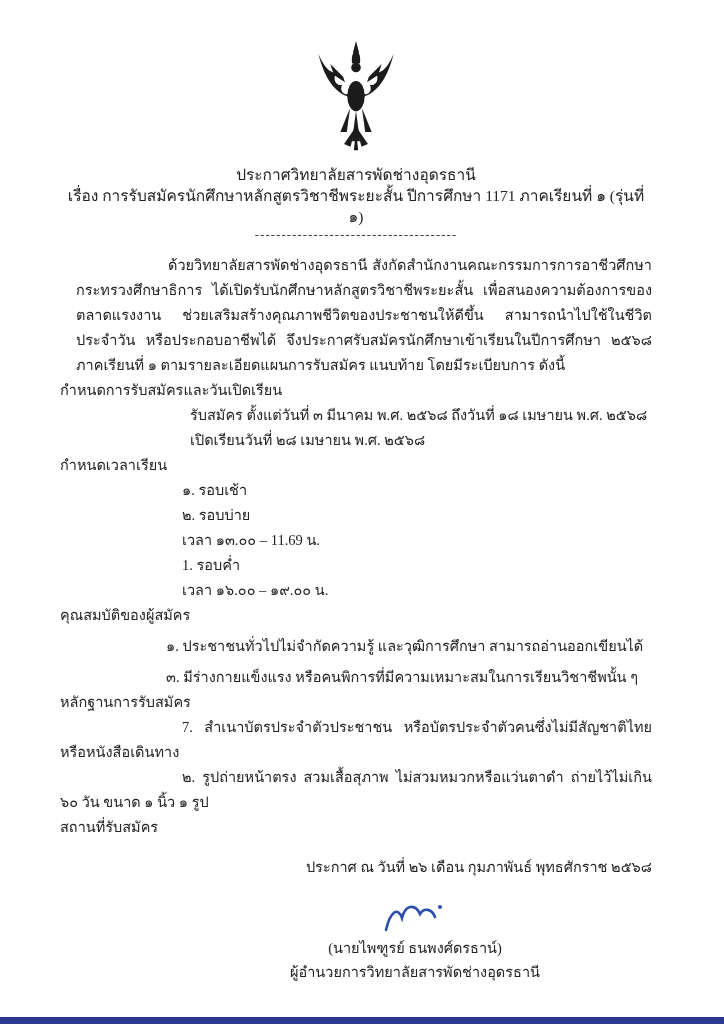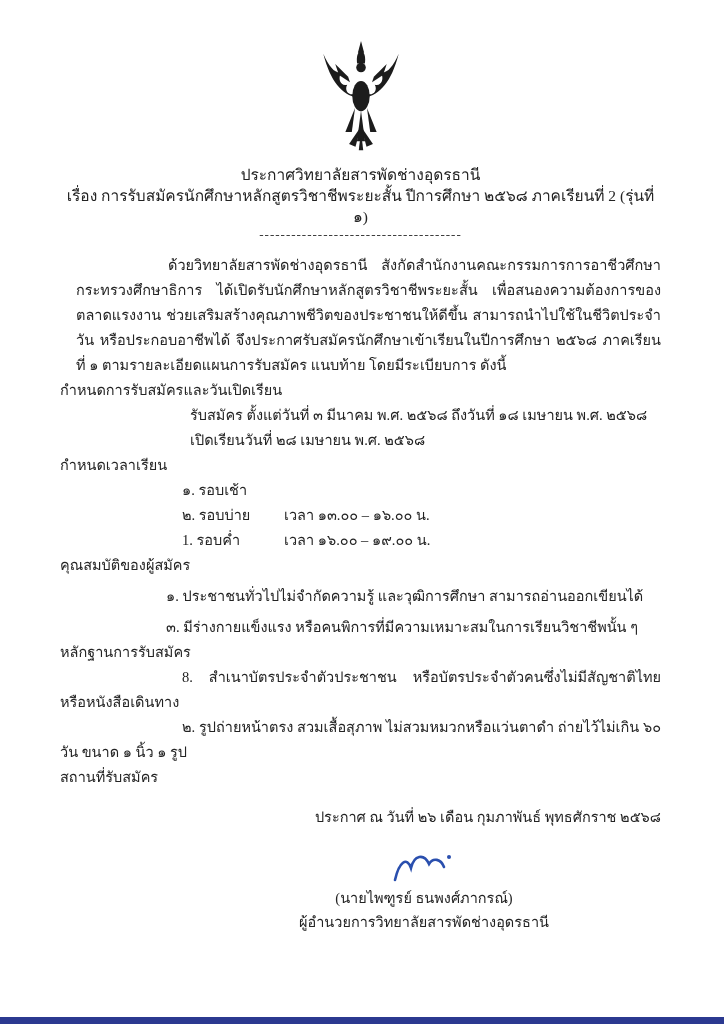--- a/index.html
+++ b/index.html
@@ -6,31 +6,31 @@
   .page{
     position:relative;
     width:724px;height:1024px;
     margin:0 auto;
     background:#ffffff;
     font-family:"Liberation Serif","DejaVu Serif",serif;
     color:#232323;
     overflow:hidden;
   }
   .content{
-    position:absolute;top:0;left:0;right:3px;
+    position:absolute;top:0;left:0;right:12px;
     padding:40px 60px 0 60px;
     font-size:14.5px;line-height:25px;
   }
   .emblem-wrap{text-align:center;margin-bottom:2px;}
   .title,.subject{text-align:center;font-size:15.5px;line-height:21px;}
   .divider{text-align:center;letter-spacing:1px;line-height:16px;font-size:13px;color:#333;}
   .intro{margin:10px 0 0 16px;text-indent:92px;text-align:justify;}
   .sec-head{font-weight:normal;margin:0;}
   .sub-line{margin:0 0 0 130px;}
-  .sched-row{display:flex;margin-left:122px;}
+  .sched-row{display:flex;margin-left:122px;flex-direction:column;}
   .sched-label{width:102px;}
   .sched-time{}
   .qual-item{margin:6px 0 0 106px;}
   .hang{margin:0;text-indent:122px;text-align:justify;}
   .loc-par{margin:0;text-indent:132px;text-align:justify;}
   .date-line{text-align:right;}
   .sign-block{width:330px;margin:4px 72px 0 auto;text-align:center;line-height:24px;}
   .signature{height:42px;display:flex;align-items:flex-end;justify-content:center;}
   .footer-bar{position:absolute;left:0;right:0;bottom:0;height:7px;}
 </style>
@@ -55,61 +55,61 @@
           <path d="M50 94 L37 113 L44 116 Z"></path>
           <path d="M50 94 L63 113 L56 116 Z"></path>
           <path d="M50 99 L47.6 120 L52.4 120 Z"></path>
           <path d="M36 40 L22 26 L26 38 L38 46 Z"></path>
           <path d="M64 40 L78 26 L74 38 L62 46 Z"></path>
         </g>
       </svg>
     </div>
 
     <div class="title">ประกาศวิทยาลัยสารพัดช่างอุดรธานี</div>
-    <div class="subject">เรื่อง  การรับสมัครนักศึกษาหลักสูตรวิชาชีพระยะสั้น  ปีการศึกษา ๒๕๖๘ ภาคเรียนที่ 2 (รุ่นที่ ๑)</div>
+    <div class="subject">เรื่อง  การรับสมัครนักศึกษาหลักสูตรวิชาชีพระยะสั้น  ปีการศึกษา 1171 ภาคเรียนที่ ๑ (รุ่นที่ ๑)</div>
     <div class="divider">--------------------------------------</div>
 
     <p class="intro">ด้วยวิทยาลัยสารพัดช่างอุดรธานี  สังกัดสำนักงานคณะกรรมการการอาชีวศึกษา กระทรวงศึกษาธิการ  ได้เปิดรับนักศึกษาหลักสูตรวิชาชีพระยะสั้น  เพื่อสนองความต้องการของตลาดแรงงาน ช่วยเสริมสร้างคุณภาพชีวิตของประชาชนให้ดีขึ้น  สามารถนำไปใช้ในชีวิตประจำวัน หรือประกอบอาชีพได้ จึงประกาศรับสมัครนักศึกษาเข้าเรียนในปีการศึกษา ๒๕๖๘  ภาคเรียนที่ ๑ ตามรายละเอียดแผนการรับสมัคร แนบท้าย  โดยมีระเบียบการ  ดังนี้</p>
 
     <p class="sec-head">กำหนดการรับสมัครและวันเปิดเรียน</p>
     <p class="sub-line">รับสมัคร  ตั้งแต่วันที่  ๓  มีนาคม  พ.ศ.  ๒๕๖๘  ถึงวันที่  ๑๘  เมษายน  พ.ศ. ๒๕๖๘</p>
     <p class="sub-line">เปิดเรียนวันที่  ๒๘  เมษายน  พ.ศ. ๒๕๖๘</p>
 
     <p class="sec-head">กำหนดเวลาเรียน</p>
     <div class="sched-row">
       <span class="sched-label">๑. รอบเช้า</span>
     </div>
     <div class="sched-row">
       <span class="sched-label">๒. รอบบ่าย</span>
-      <span class="sched-time">เวลา  ๑๓.๐๐ – ๑๖.๐๐ น.</span>
+      <span class="sched-time">เวลา  ๑๓.๐๐ – 11.69 น.</span>
     </div>
     <div class="sched-row">
       <span class="sched-label">1. รอบค่ำ</span>
       <span class="sched-time">เวลา  ๑๖.๐๐ – ๑๙.๐๐ น.</span>
     </div>
 
     <p class="sec-head">คุณสมบัติของผู้สมัคร</p>
     <p class="qual-item">๑. ประชาชนทั่วไปไม่จำกัดความรู้  และวุฒิการศึกษา  สามารถอ่านออกเขียนได้</p>
     <p class="qual-item">๓. มีร่างกายแข็งแรง หรือคนพิการที่มีความเหมาะสมในการเรียนวิชาชีพนั้น ๆ</p>
 
     <p class="sec-head">หลักฐานการรับสมัคร</p>
-    <p class="hang">8. สำเนาบัตรประจำตัวประชาชน หรือบัตรประจำตัวคนซึ่งไม่มีสัญชาติไทย หรือหนังสือเดินทาง</p>
+    <p class="hang">7. สำเนาบัตรประจำตัวประชาชน หรือบัตรประจำตัวคนซึ่งไม่มีสัญชาติไทย หรือหนังสือเดินทาง</p>
     <p class="hang">๒. รูปถ่ายหน้าตรง สวมเสื้อสุภาพ ไม่สวมหมวกหรือแว่นตาดำ ถ่ายไว้ไม่เกิน ๖๐ วัน ขนาด ๑ นิ้ว ๑ รูป</p>
 
     <p class="sec-head">สถานที่รับสมัคร</p>
 
     <p class="date-line">ประกาศ  ณ  วันที่ ๒๖  เดือน  กุมภาพันธ์  พุทธศักราช  ๒๕๖๘</p>
 
     <div class="sign-block">
       <div class="signature">
         <svg viewBox="0 0 70 36" width="70" height="36" aria-hidden="true">
           <path d="M6 30 C10 12 18 6 22 18 C25 5 35 3 40 14 C44 7 52 9 55 17" fill="none" stroke="#2a4fae" stroke-width="2.6" stroke-linecap="round"></path>
           <circle cx="60" cy="7" r="2" fill="#2a4fae"></circle>
         </svg>
       </div>
-      <div>(นายไพฑูรย์   ธนพงศ์ภากรณ์)</div>
+      <div>(นายไพฑูรย์   ธนพงศ์ดรธาน์)</div>
       <div>ผู้อำนวยการวิทยาลัยสารพัดช่างอุดรธานี</div>
     </div>
 
   </div>
 
   <div class="footer-bar" style="background:#2b3990;"></div>
 </div>
 
 </body></html>

